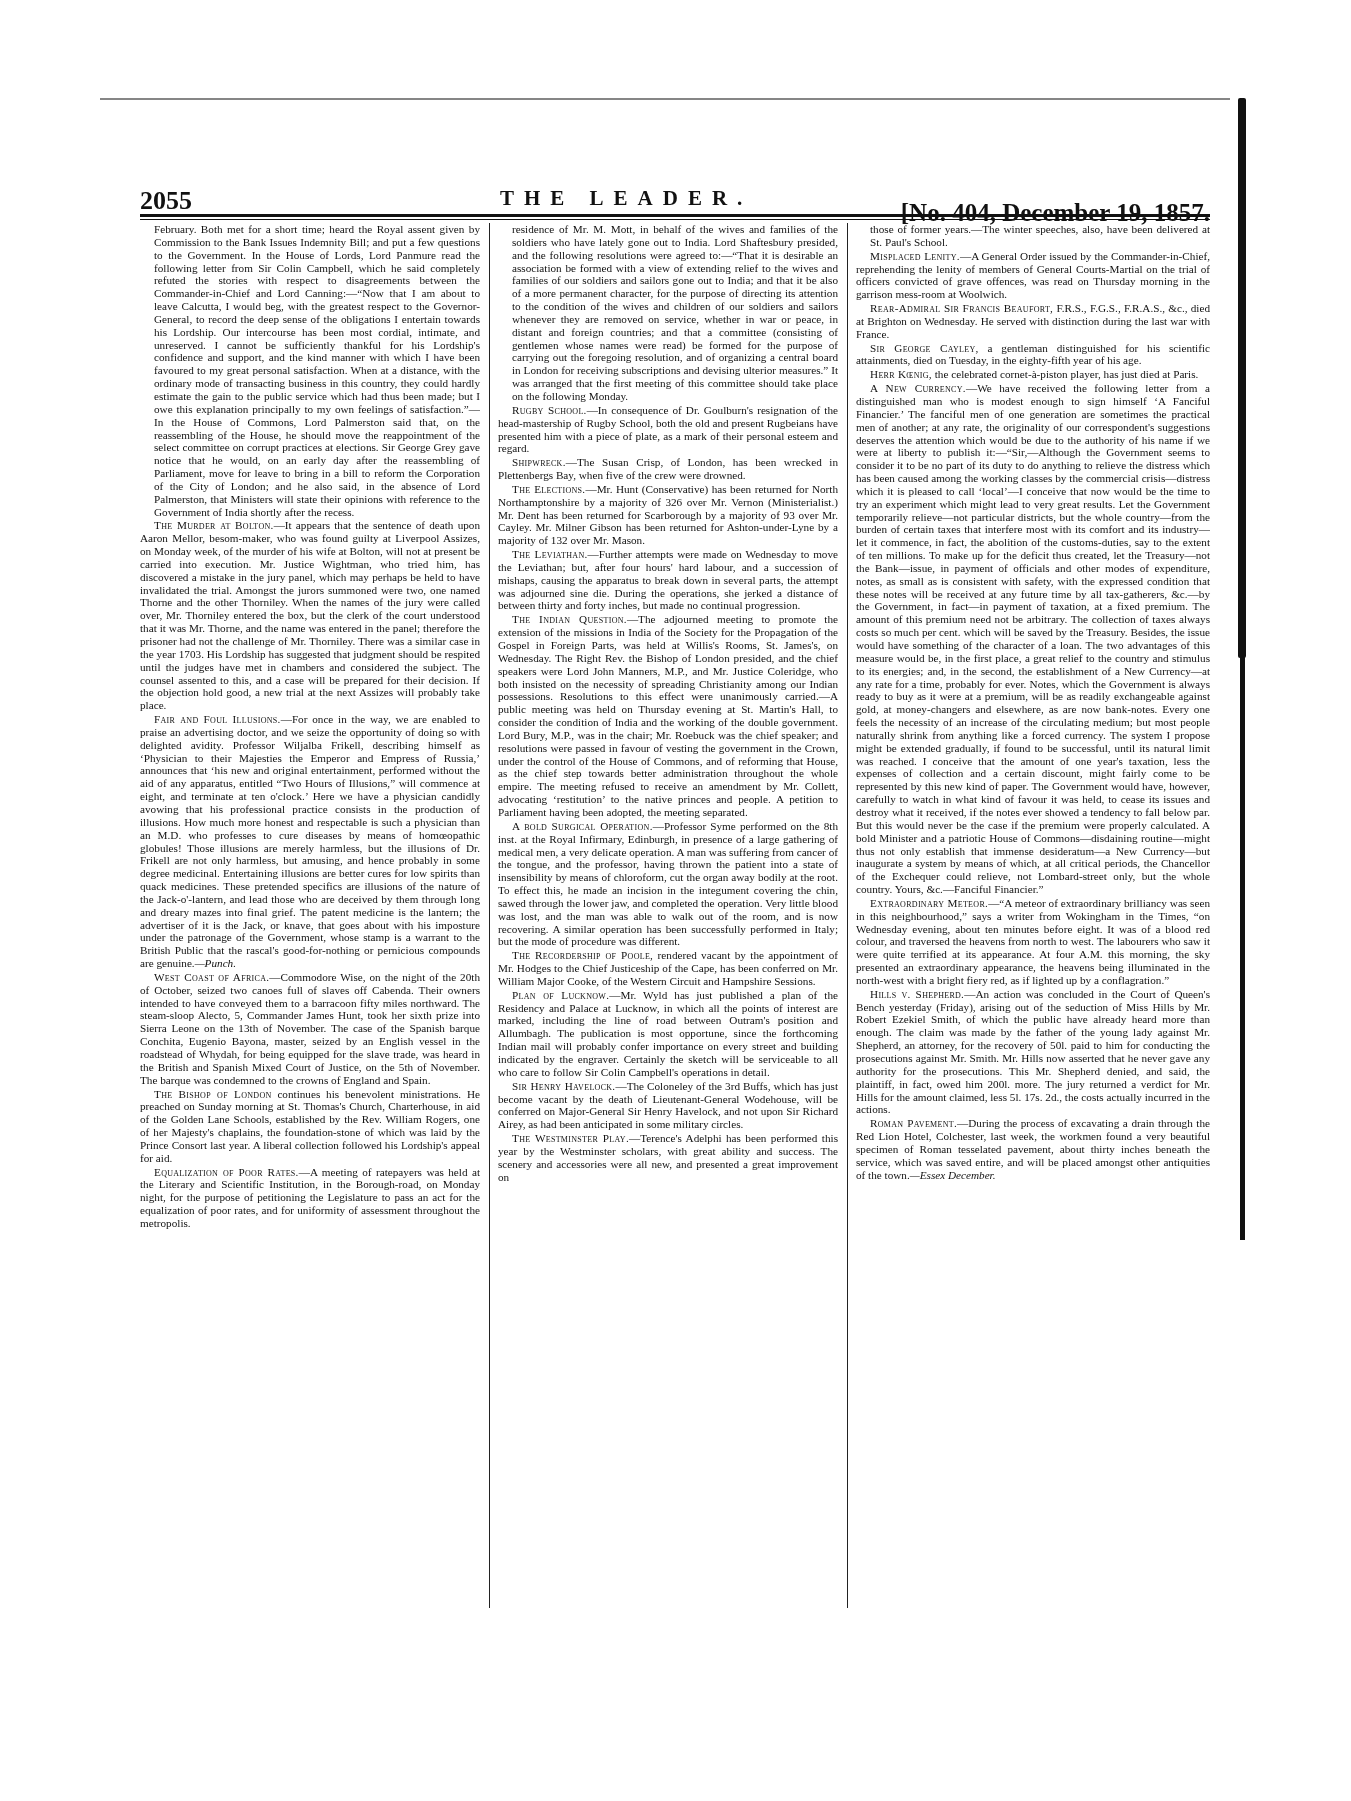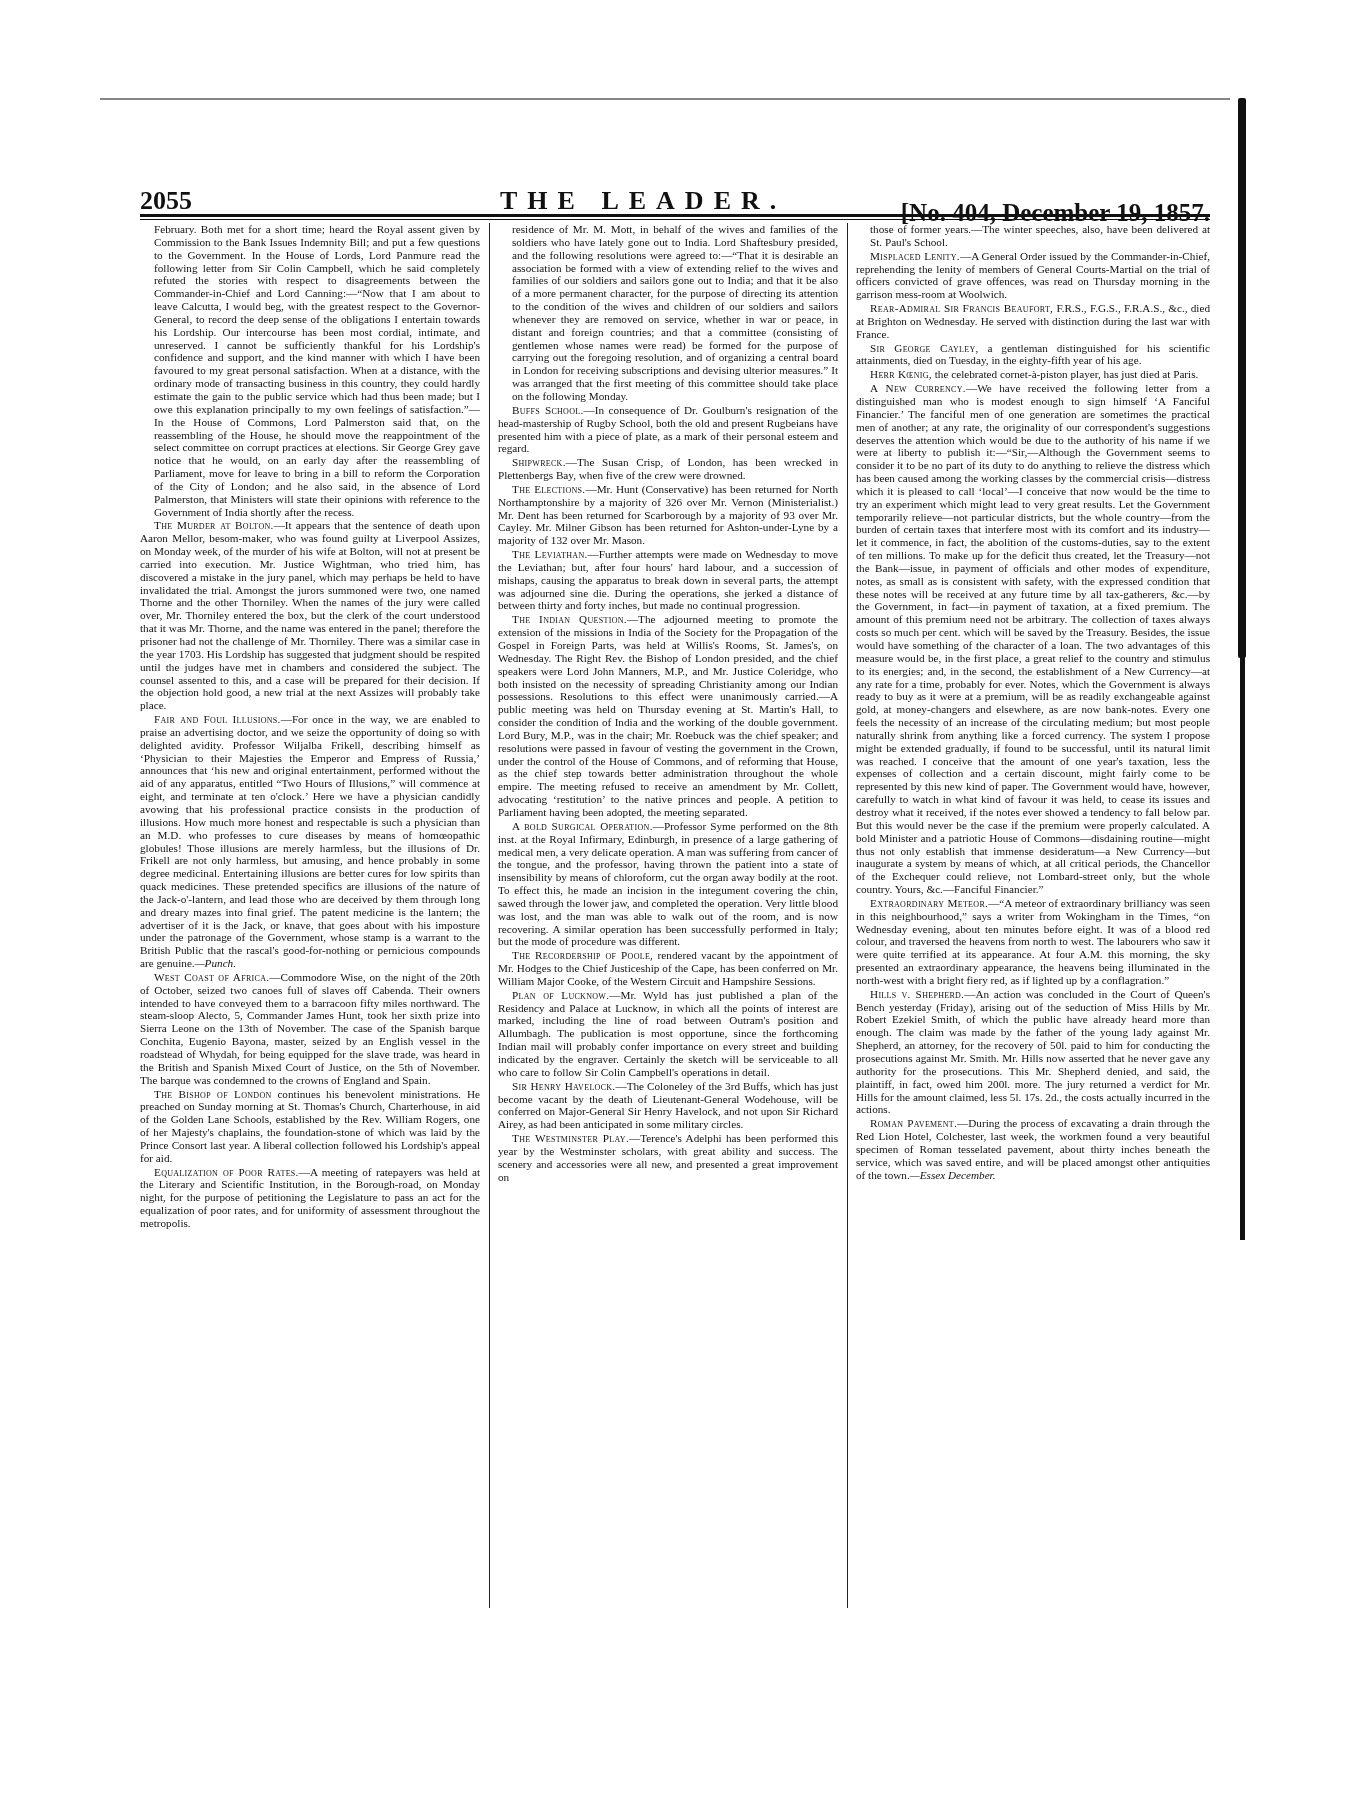--- a/index.html
+++ b/index.html
@@ -6,21 +6,21 @@
   body { width: 1351px; height: 1801px; position: relative; overflow: hidden;
          font-family: "DejaVu Serif", "Liberation Serif", serif; color: #111; }
   .scan-top { position: absolute; left: 100px; top: 98px; width: 1130px; height: 6px;
               border-top: 2px solid #222; opacity: .55; }
   .spine { position: absolute; left: 1238px; top: 98px; width: 8px; height: 560px;
            background: #111; border-radius: 2px; }
   .spine-tail { position: absolute; left: 1240px; top: 640px; width: 5px; height: 600px; background: #111; }
   .masthead { position: absolute; left: 140px; top: 186px; width: 1070px; height: 40px;
               font-family: "Liberation Serif", serif; font-weight: bold; }
   .page-num { position: absolute; left: 0; top: 0; font-size: 26px; }
-  .paper-title { position: absolute; left: 360px; top: 0; font-size: 26px; letter-spacing: 10px; }
+  .paper-title { position: absolute; left: 360px; top: 0; font-size: 21px; letter-spacing: 10px; }
   .issue { position: absolute; right: 0; top: 13px; font-size: 25px; }
   .rule { position: absolute; left: 140px; width: 1070px; background: #111; }
   .rule.r1 { top: 214px; height: 3px; }
   .rule.r2 { top: 219px; height: 1px; }
   .columns { position: absolute; left: 140px; top: 223px; width: 1070px; height: 1385px; }
   .col { position: absolute; top: 0; width: 340px; font-size: 11.2px; line-height: 12.85px;
          text-align: justify; hyphens: auto; font-family: "Liberation Serif", serif; }
   .col.c1 { left: 0; }
   .col.c2 { left: 358px; }
   .col.c3 { left: 716px; width: 354px; }
@@ -53,21 +53,21 @@
   <div class="col c1">
       <p class="cont"><span>February. Both met for a short time; heard the Royal assent given by Commission to the Bank Issues Indemnity Bill; and put a few questions to the Government. In the House of Lords, Lord Panmure read the following letter from Sir Colin Campbell, which he said completely refuted the stories with respect to disagreements between the Commander-in-Chief and Lord Canning:—“Now that I am about to leave Calcutta, I would beg, with the greatest respect to the Governor-General, to record the deep sense of the obligations I entertain towards his Lordship. Our intercourse has been most cordial, intimate, and unreserved. I cannot be sufficiently thankful for his Lordship's confidence and support, and the kind manner with which I have been favoured to my great personal satisfaction. When at a distance, with the ordinary mode of transacting business in this country, they could hardly estimate the gain to the public service which had thus been made; but I owe this explanation principally to my own feelings of satisfaction.”—In the House of Commons, Lord Palmerston said that, on the reassembling of the House, he should move the reappointment of the select committee on corrupt practices at elections. Sir George Grey gave notice that he would, on an early day after the reassembling of Parliament, move for leave to bring in a bill to reform the Corporation of the City of London; and he also said, in the absence of Lord Palmerston, that Ministers will state their opinions with reference to the Government of India shortly after the recess.</span></p>
       <p><span class="head">The Murder at Bolton.</span><span>—It appears that the sentence of death upon Aaron Mellor, besom-maker, who was found guilty at Liverpool Assizes, on Monday week, of the murder of his wife at Bolton, will not at present be carried into execution. Mr. Justice Wightman, who tried him, has discovered a mistake in the jury panel, which may perhaps be held to have invalidated the trial. Amongst the jurors summoned were two, one named Thorne and the other Thorniley. When the names of the jury were called over, Mr. Thorniley entered the box, but the clerk of the court understood that it was Mr. Thorne, and the name was entered in the panel; therefore the prisoner had not the challenge of Mr. Thorniley. There was a similar case in the year 1703. His Lordship has suggested that judgment should be respited until the judges have met in chambers and considered the subject. The counsel assented to this, and a case will be prepared for their decision. If the objection hold good, a new trial at the next Assizes will probably take place.</span></p>
       <p><span class="head">Fair and Foul Illusions.</span><span>—For once in the way, we are enabled to praise an advertising doctor, and we seize the opportunity of doing so with delighted avidity. Professor Wiljalba Frikell, describing himself as ‘Physician to their Majesties the Emperor and Empress of Russia,’ announces that ‘his new and original entertainment, performed without the aid of any apparatus, entitled “Two Hours of Illusions,” will commence at eight, and terminate at ten o'clock.’ Here we have a physician candidly avowing that his professional practice consists in the production of illusions. How much more honest and respectable is such a physician than an M.D. who professes to cure diseases by means of homœopathic globules! Those illusions are merely harmless, but the illusions of Dr. Frikell are not only harmless, but amusing, and hence probably in some degree medicinal. Entertaining illusions are better cures for low spirits than quack medicines. These pretended specifics are illusions of the nature of the Jack-o'-lantern, and lead those who are deceived by them through long and dreary mazes into final grief. The patent medicine is the lantern; the advertiser of it is the Jack, or knave, that goes about with his imposture under the patronage of the Government, whose stamp is a warrant to the British Public that the rascal's good-for-nothing or pernicious compounds are genuine.</span><span class="ital">—Punch.</span></p>
       <p><span class="head">West Coast of Africa.</span><span>—Commodore Wise, on the night of the 20th of October, seized two canoes full of slaves off Cabenda. Their owners intended to have conveyed them to a barracoon fifty miles northward. The steam-sloop Alecto, 5, Commander James Hunt, took her sixth prize into Sierra Leone on the 13th of November. The case of the Spanish barque Conchita, Eugenio Bayona, master, seized by an English vessel in the roadstead of Whydah, for being equipped for the slave trade, was heard in the British and Spanish Mixed Court of Justice, on the 5th of November. The barque was condemned to the crowns of England and Spain.</span></p>
       <p><span class="head">The Bishop of London</span><span> continues his benevolent ministrations. He preached on Sunday morning at St. Thomas's Church, Charterhouse, in aid of the Golden Lane Schools, established by the Rev. William Rogers, one of her Majesty's chaplains, the foundation-stone of which was laid by the Prince Consort last year. A liberal collection followed his Lordship's appeal for aid.</span></p>
       <p><span class="head">Equalization of Poor Rates.</span><span>—A meeting of ratepayers was held at the Literary and Scientific Institution, in the Borough-road, on Monday night, for the purpose of petitioning the Legislature to pass an act for the equalization of poor rates, and for uniformity of assessment throughout the metropolis.</span></p>
     </div>
   <div class="col c2">
       <p class="cont"><span>residence of Mr. M. Mott, in behalf of the wives and families of the soldiers who have lately gone out to India. Lord Shaftesbury presided, and the following resolutions were agreed to:—“That it is desirable an association be formed with a view of extending relief to the wives and families of our soldiers and sailors gone out to India; and that it be also of a more permanent character, for the purpose of directing its attention to the condition of the wives and children of our soldiers and sailors whenever they are removed on service, whether in war or peace, in distant and foreign countries; and that a committee (consisting of gentlemen whose names were read) be formed for the purpose of carrying out the foregoing resolution, and of organizing a central board in London for receiving subscriptions and devising ulterior measures.” It was arranged that the first meeting of this committee should take place on the following Monday.</span></p>
-      <p><span class="head">Buffs School.</span><span>—In consequence of Dr. Goulburn's resignation of the head-mastership of Rugby School, both the old and present Rugbeians have presented him with a piece of plate, as a mark of their personal esteem and regard.</span></p>
+      <p><span class="head">Rugby School.</span><span>—In consequence of Dr. Goulburn's resignation of the head-mastership of Rugby School, both the old and present Rugbeians have presented him with a piece of plate, as a mark of their personal esteem and regard.</span></p>
       <p><span class="head">Shipwreck.</span><span>—The Susan Crisp, of London, has been wrecked in Plettenbergs Bay, when five of the crew were drowned.</span></p>
       <p><span class="head">The Elections.</span><span>—Mr. Hunt (Conservative) has been returned for North Northamptonshire by a majority of 326 over Mr. Vernon (Ministerialist.) Mr. Dent has been returned for Scarborough by a majority of 93 over Mr. Cayley. Mr. Milner Gibson has been returned for Ashton-under-Lyne by a majority of 132 over Mr. Mason.</span></p>
       <p><span class="head">The Leviathan.</span><span>—Further attempts were made on Wednesday to move the Leviathan; but, after four hours' hard labour, and a succession of mishaps, causing the apparatus to break down in several parts, the attempt was adjourned sine die. During the operations, she jerked a distance of between thirty and forty inches, but made no continual progression.</span></p>
       <p><span class="head">The Indian Question.</span><span>—The adjourned meeting to promote the extension of the missions in India of the Society for the Propagation of the Gospel in Foreign Parts, was held at Willis's Rooms, St. James's, on Wednesday. The Right Rev. the Bishop of London presided, and the chief speakers were Lord John Manners, M.P., and Mr. Justice Coleridge, who both insisted on the necessity of spreading Christianity among our Indian possessions. Resolutions to this effect were unanimously carried.—A public meeting was held on Thursday evening at St. Martin's Hall, to consider the condition of India and the working of the double government. Lord Bury, M.P., was in the chair; Mr. Roebuck was the chief speaker; and resolutions were passed in favour of vesting the government in the Crown, under the control of the House of Commons, and of reforming that House, as the chief step towards better administration throughout the whole empire. The meeting refused to receive an amendment by Mr. Collett, advocating ‘restitution’ to the native princes and people. A petition to Parliament having been adopted, the meeting separated.</span></p>
       <p><span class="head">A bold Surgical Operation.</span><span>—Professor Syme performed on the 8th inst. at the Royal Infirmary, Edinburgh, in presence of a large gathering of medical men, a very delicate operation. A man was suffering from cancer of the tongue, and the professor, having thrown the patient into a state of insensibility by means of chloroform, cut the organ away bodily at the root. To effect this, he made an incision in the integument covering the chin, sawed through the lower jaw, and completed the operation. Very little blood was lost, and the man was able to walk out of the room, and is now recovering. A similar operation has been successfully performed in Italy; but the mode of procedure was different.</span></p>
       <p><span class="head">The Recordership of Poole,</span><span> rendered vacant by the appointment of Mr. Hodges to the Chief Justiceship of the Cape, has been conferred on Mr. William Major Cooke, of the Western Circuit and Hampshire Sessions.</span></p>
       <p><span class="head">Plan of Lucknow.</span><span>—Mr. Wyld has just published a plan of the Residency and Palace at Lucknow, in which all the points of interest are marked, including the line of road between Outram's position and Allumbagh. The publication is most opportune, since the forthcoming Indian mail will probably confer importance on every street and building indicated by the engraver. Certainly the sketch will be serviceable to all who care to follow Sir Colin Campbell's operations in detail.</span></p>
       <p><span class="head">Sir Henry Havelock.</span><span>—The Coloneley of the 3rd Buffs, which has just become vacant by the death of Lieutenant-General Wodehouse, will be conferred on Major-General Sir Henry Havelock, and not upon Sir Richard Airey, as had been anticipated in some military circles.</span></p>
       <p><span class="head">The Westminster Play.</span><span>—Terence's Adelphi has been performed this year by the Westminster scholars, with great ability and success. The scenery and accessories were all new, and presented a great improvement on</span></p>
     </div>

